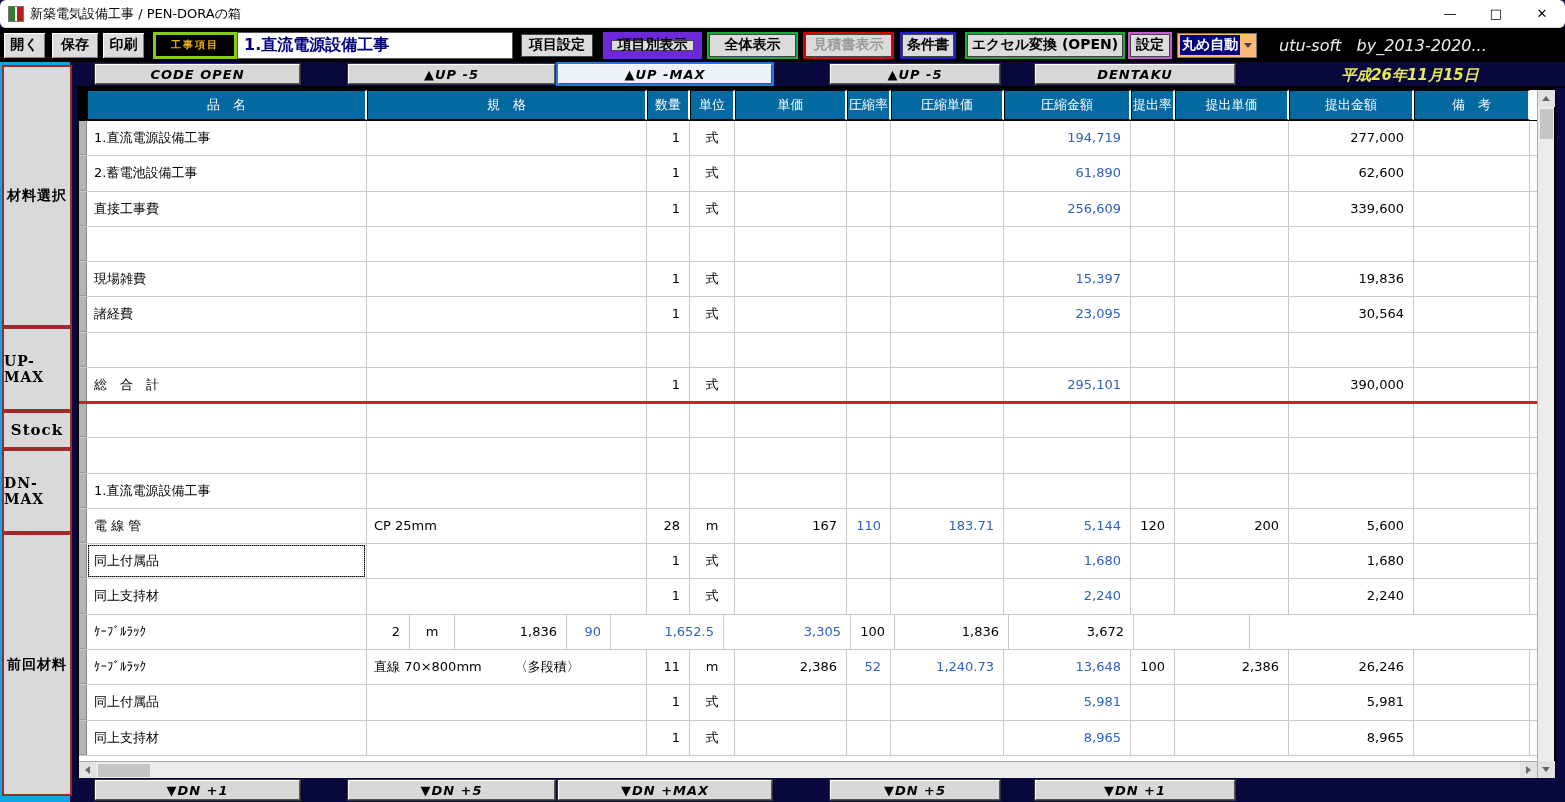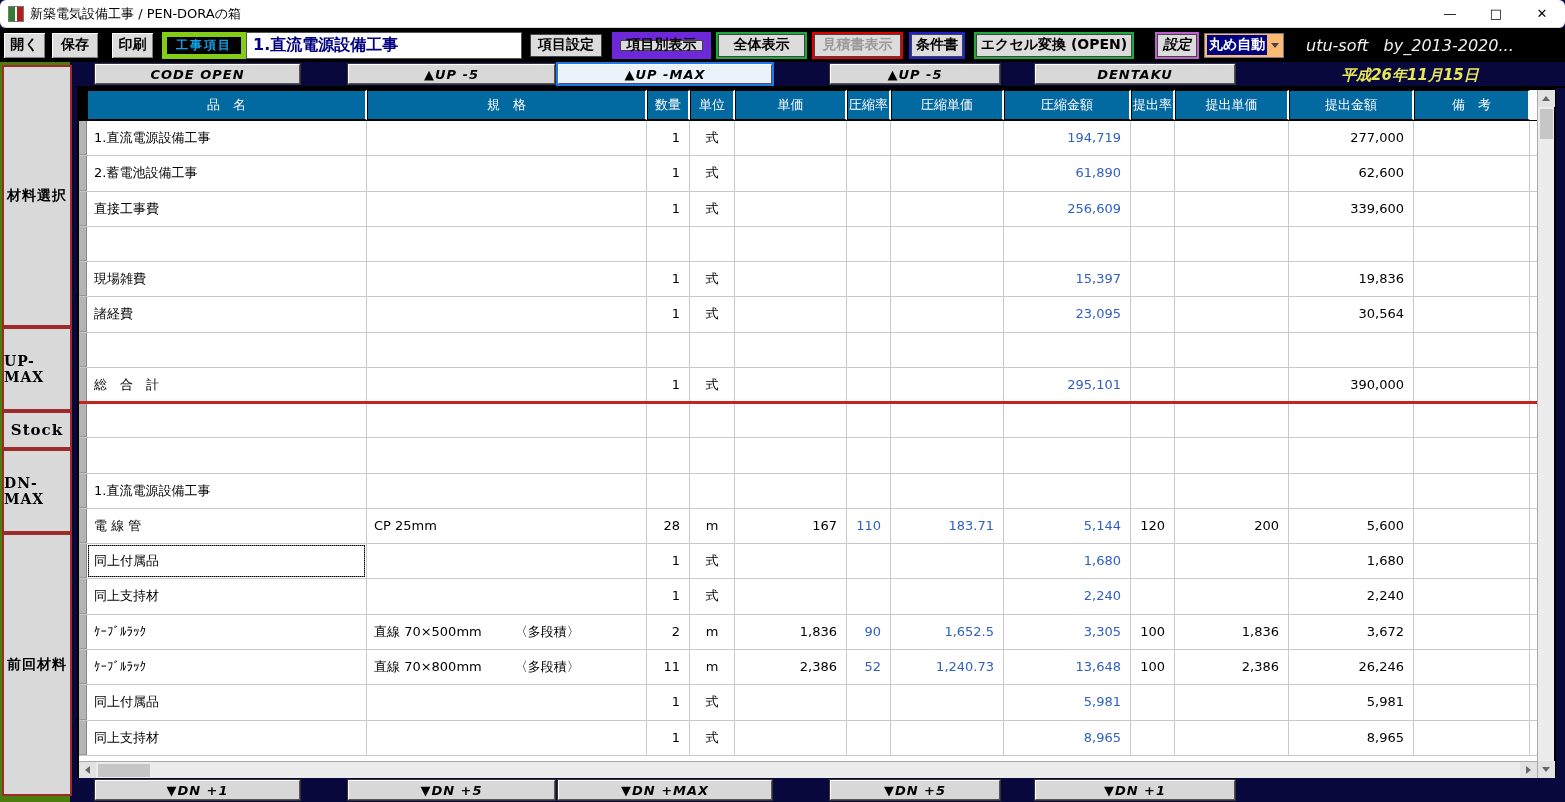--- a/index.html
+++ b/index.html
@@ -19,43 +19,43 @@
 
   
   .toolbar { position:absolute; left:0; top:28px; width:1565px; height:34px; background:#000;
     display:flex; align-items:center; }
   .tb { height:27px; background:#dcdcdc; color:#000; font-weight:bold; font-size:14px;
     display:flex; align-items:center; justify-content:center; border:1px solid #000;
     box-shadow:inset 1px 1px 0 #fff, inset -1px -1px 0 #808080; }
   .tb.framed { box-shadow:inset 0 0 0 1px #444; }
   .b-open  { width:43px; margin-left:3px; }
   .b-save  { width:48px; margin-left:5px; }
-  .b-print { width:43px; margin-left:12px; }
-  .proj-label { width:84px; height:27px; margin-left:8px; background:#000; color:#0ea5e9;
-    font-weight:bold; font-size:12px; letter-spacing:2px; display:flex; align-items:center;
-    justify-content:center; border:5px solid #84cc16; }
+  .b-print { width:43px; margin-left:3px; }
+  .proj-label { width:84px; height:27px; margin-left:8px; background:#000; color:#eab308;
+    font-weight:bold; font-size:10px; letter-spacing:2px; display:flex; align-items:center;
+    justify-content:center; border:3px solid #84cc16; }
   .proj-value { width:276px; height:27px; background:#fff; color:#000080; font-weight:bold;
     font-size:16px; display:flex; align-items:center; padding-left:6px; border:1px solid #555; }
   .b-itemset  { width:76px;  margin-left:6px;  border:2px solid #000; }
   .b-byitem   { width:99px;  margin-left:8px;  border:8px solid #6d28d9; }
   .b-whole    { width:91px;  margin-left:5px;  border:2px solid #1faa3c; }
   .b-quote    { width:91px;  margin-left:5px;  border:2px solid #e00000; color:#9a9a9a; }
   .b-cond     { width:56px;  margin-left:6px;  border:2px solid #2020d0; }
   .b-excel    { width:160px; margin-left:9px;  border:2px solid #1faa3c; }
-  .b-config   { width:44px;  margin-left:21px;  border:2px solid #c060d0;font-style:italic; }
+  .b-config   { width:44px;  margin-left:3px;  border:2px solid #c060d0; }
   .rounding { width:80px; height:25px; margin-left:5px; background:#fdba74; border:1px solid #777;
     display:flex; align-items:center; }
   .rounding .sel { background:#000080; color:#fff; font-weight:bold; font-size:14px;
     padding:1px 2px; margin-left:2px; white-space:nowrap; }
   .chev { margin-left:auto; margin-right:4px; width:0; height:0;
     border-left:4px solid transparent; border-right:4px solid transparent; border-top:5px solid #444; }
   .credit { margin-left:22px; color:#f0f0f0; font-style:italic; font-size:16px; white-space:pre; }
 
   
-  .sidebar { position:absolute; left:0; top:62px; width:70px; height:740px; background:#4d7c0f; }
+  .sidebar { position:absolute; left:0; top:62px; width:70px; height:740px; background:#0ea5e9; }
   .sb-btn { position:absolute; left:2px; width:70px; background:#d9d9d9; color:#000;
     border:2px solid #9e2b2b; display:flex; align-items:center; justify-content:center;
     font-weight:bold; font-size:14px; font-family:"DejaVu Serif","Liberation Serif",serif;
     letter-spacing:1px; }
   .sb-material { top:3px;   height:262px; }
   .sb-upmax    { top:265px; height:84px; }
   .sb-stock    { top:349px; height:38px;  font-size:15px; }
   .sb-dnmax    { top:387px; height:84px; }
   .sb-prev     { top:471px; height:263px; }
 
@@ -397,21 +397,20 @@
               <div class="cell w6 c6 blue"></div>
               <div class="cell w7 c7 blue">2,240</div>
               <div class="cell w8 c8"></div>
               <div class="cell w9 c9"></div>
               <div class="cell w10 c10">2,240</div>
               <div class="cell w11 c11"></div>
             </div>
             <div class="row">
               <div class="strip"></div>
               <div class="cell w0 c0">ｹｰﾌﾞﾙﾗｯｸ</div>
-              <div class="cell w1 c1">直線 70×500mm        〈多段積〉</div>
               <div class="cell w2 c2">2</div>
               <div class="cell w3 c3">m</div>
               <div class="cell w4 c4">1,836</div>
               <div class="cell w5 c5 blue">90</div>
               <div class="cell w6 c6 blue">1,652.5</div>
               <div class="cell w7 c7 blue">3,305</div>
               <div class="cell w8 c8">100</div>
               <div class="cell w9 c9">1,836</div>
               <div class="cell w10 c10">3,672</div>
               <div class="cell w11 c11"></div>

